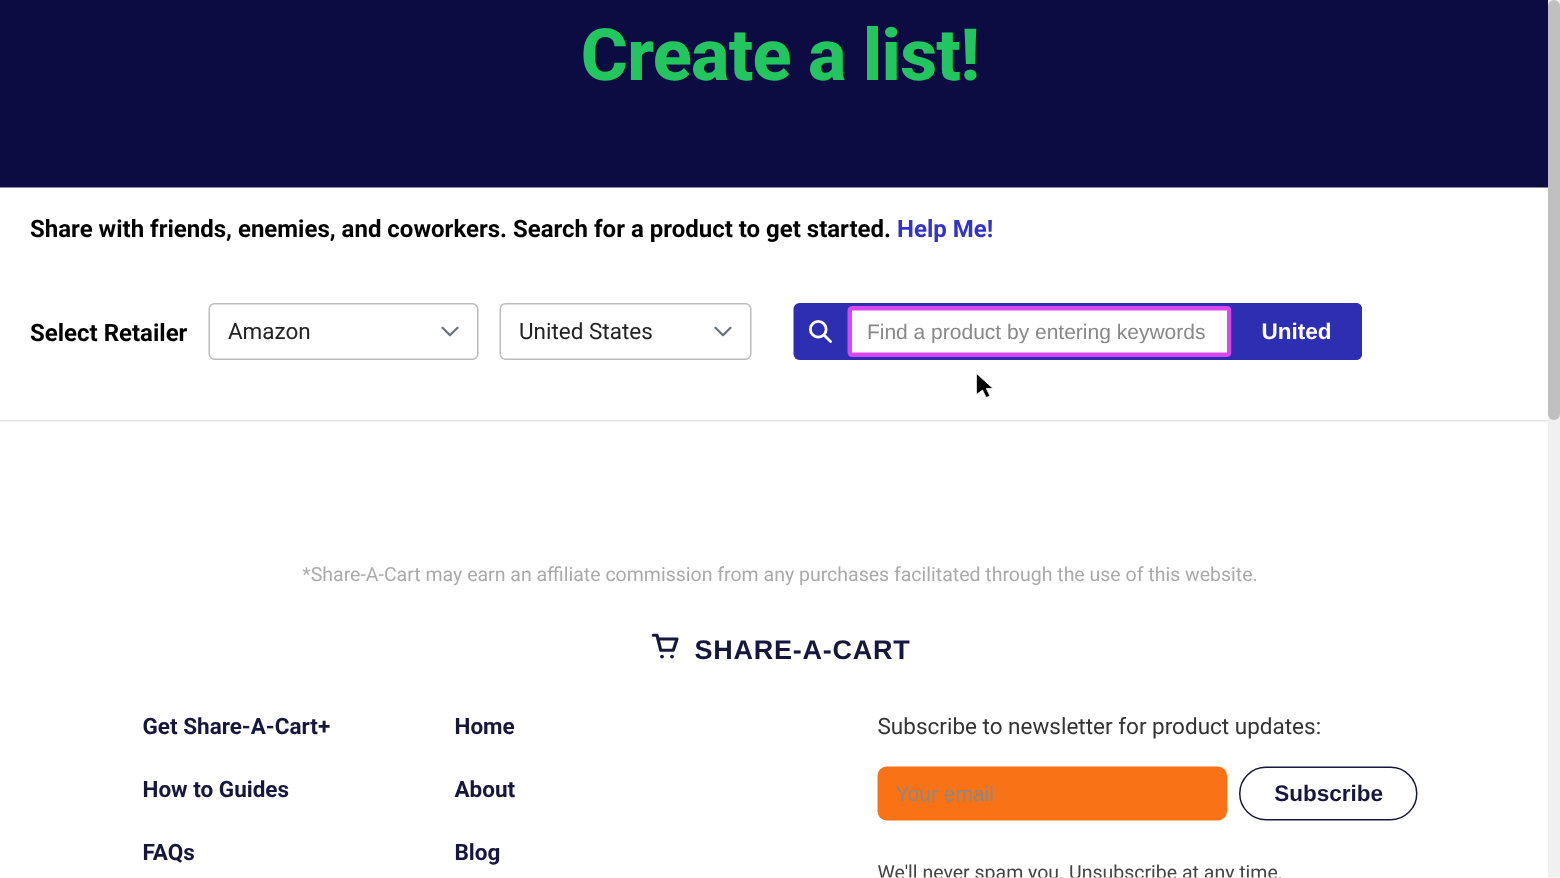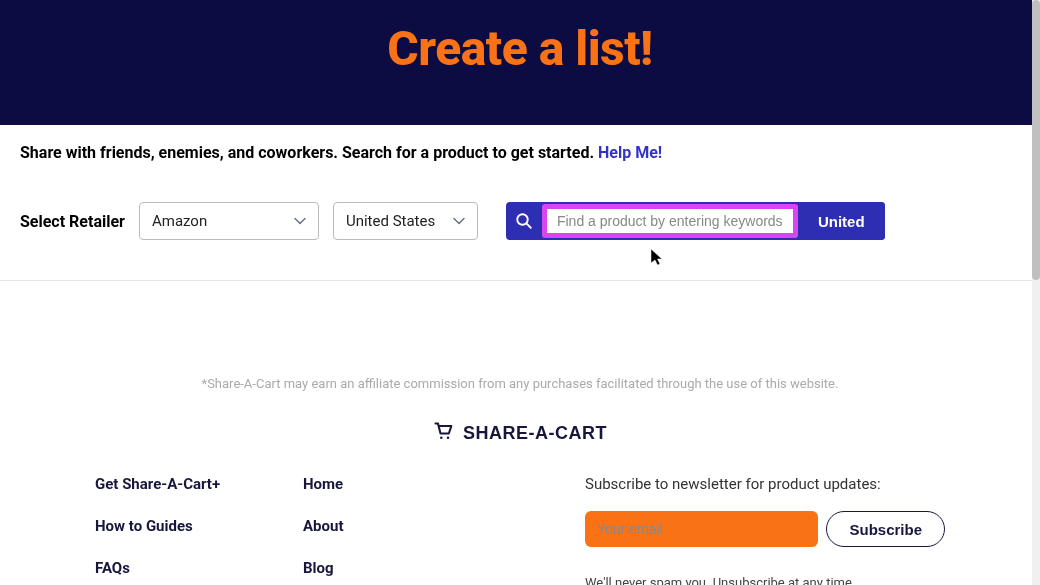--- a/index.html
+++ b/index.html
@@ -17,25 +17,25 @@
     }
     .hero {
       background: #0c0c42;
       height: 125px;
       display: flex;
       align-items: flex-start;
       justify-content: center;
       padding-top: 0;
     }
     .hero-title {
-      color: #f97316;
+      color: #22c55e;
       font-size: 48px;
       font-weight: 800;
       letter-spacing: -0.5px;
-      margin-top: 20px;
+      margin-top: 8px;
     }
     .instructions {
       padding: 18px 20px 10px 20px;
       font-size: 16px;
       font-weight: 700;
       color: #000;
     }
     .instructions a {
       color: #3333cc;
       text-decoration: none;
@@ -64,21 +64,21 @@
       background: #fff;
       padding: 0 12px;
       font-size: 15px;
       color: #222;
       cursor: pointer;
     }
     .dropdown.retailer {
       width: 180px;
     }
     .dropdown.country {
-      width: 145px;
+      width: 168px;
     }
     .chevron {
       color: #6b7280;
       font-size: 12px;
     }
     .search-box {
       display: flex;
       height: 38px;
       background: #2e2eb3;
       border-radius: 4px;
@@ -87,21 +87,21 @@
     }
     .search-icon-cell {
       width: 36px;
       display: flex;
       align-items: center;
       justify-content: center;
       color: #fff;
     }
     .search-input {
       width: 256px;
-      border: 5px solid #d946ef;
+      border: 3px solid #d946ef;
       border-radius: 3px;
       padding: 0 10px;
       font-size: 14px;
       background: #fff;
       outline: none;
       color: #333;
       margin: 2px 0;
     }
     .search-input::placeholder {
       color: #888;

